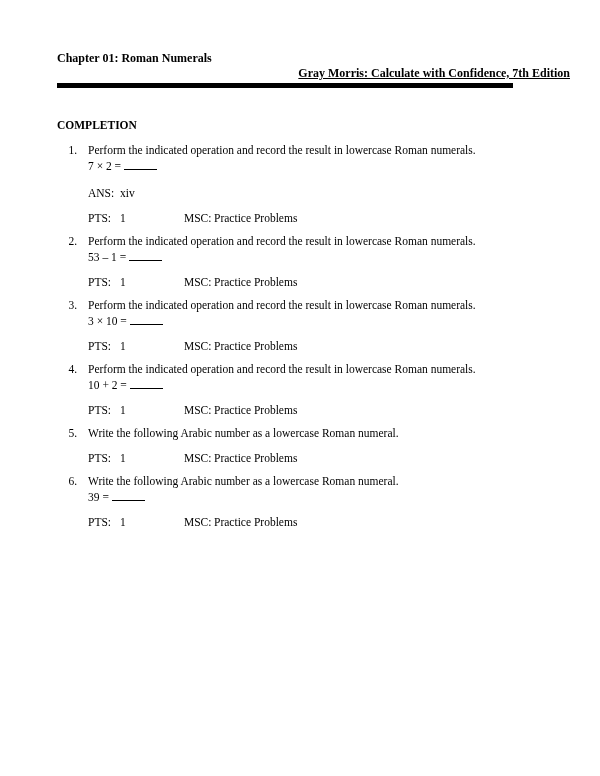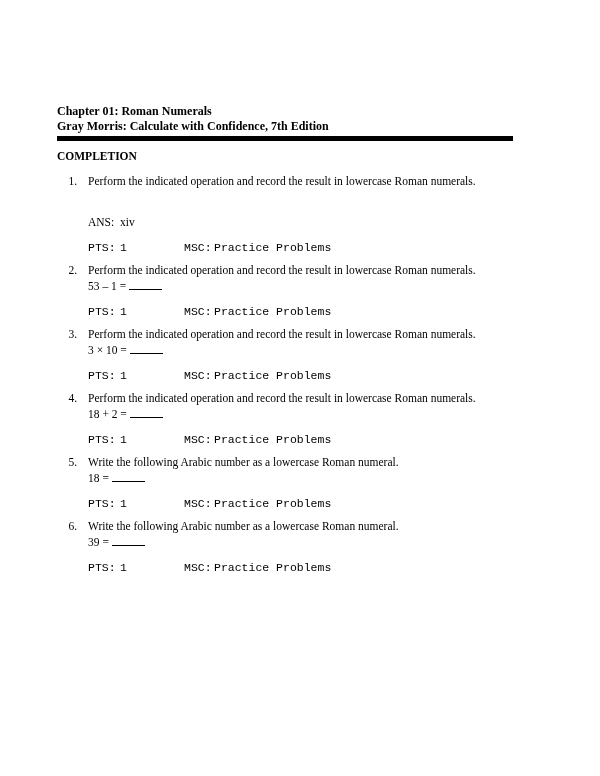--- a/index.html
+++ b/index.html
@@ -12,41 +12,43 @@
     height: 776px;
     overflow: hidden;
     font-family: "Liberation Serif", "DejaVu Serif", serif;
     color: #000000;
     -webkit-font-smoothing: antialiased;
   }
   .page {
     box-sizing: border-box;
     width: 600px;
     height: 568px;
-    padding: 104px 30px 0 57px;
+    padding: 51px 30px 0 57px;
   }
   .hdr-line {
     font-size: 12px;
     font-weight: bold;
     line-height: 15px;
     white-space: nowrap;
   }
   .hdr-line.underlined {
+    text-decoration: underline;
+    text-align: right;
   }
   .hdr-rule {
     width: 456px;
     height: 5px;
     background: #000000;
     margin-top: 2px;
   }
   .section-heading {
     font-size: 11.5px;
     font-weight: bold;
     line-height: 15px;
-    margin-top: 8px;
+    margin-top: 30px;
   }
   .questions {
     margin-top: 10px;
     font-size: 11.5px;
     line-height: 15px;
   }
   .question {
     display: flex;
     margin-bottom: 8px;
   }
@@ -60,22 +62,22 @@
     flex: 1 1 auto;
   }
   .q-expression .blank {
     display: inline-block;
     width: 33px;
     height: 11px;
     border-bottom: 1.3px solid #000000;
     margin-left: 3px;
     vertical-align: baseline;
   }
-  .ans-line { margin-top: 26px; }
-  .pts-line { margin-top: 10px; font-family: Liberation Mono, monospace; }
+  .ans-line { margin-top: 12px; }
+  .pts-line { margin-top: 10px; }
   .lbl-w32 { display: inline-block; width: 32px; }
   .val-w64 { display: inline-block; width: 64px; }
   .lbl-w30 { display: inline-block; width: 30px; }
   span { white-space: pre; }
 </style>
 </head>
 <body>
 
 <div class="page">
 
@@ -84,20 +86,21 @@
   <div class="hdr-rule"></div>
 
   <div class="section-heading">COMPLETION</div>
 
   <div class="questions">
 
     <div class="question">
       <span class="q-num">1.</span>
       <div class="q-body">
         <div class="q-prompt">Perform the indicated operation and record the result in lowercase Roman numerals.</div>
+        <div class="q-expression"><span>7 × 2 =</span><span class="blank"></span></div>
         <div class="ans-line">
           <span class="lbl-w32">ANS:</span><span>xiv</span>
         </div>
         <div class="pts-line">
           <span class="lbl-w32">PTS:</span><span class="val-w64">1</span><span class="lbl-w30">MSC:</span><span>Practice Problems</span>
         </div>
       </div>
     </div>
 
     <div class="question">
@@ -119,32 +122,31 @@
         <div class="pts-line">
           <span class="lbl-w32">PTS:</span><span class="val-w64">1</span><span class="lbl-w30">MSC:</span><span>Practice Problems</span>
         </div>
       </div>
     </div>
 
     <div class="question">
       <span class="q-num">4.</span>
       <div class="q-body">
         <div class="q-prompt">Perform the indicated operation and record the result in lowercase Roman numerals.</div>
-        <div class="q-expression"><span>18 + 2 =</span><span class="blank"></span></div>
+        <div class="q-expression"><span>10 + 2 =</span><span class="blank"></span></div>
         <div class="pts-line">
           <span class="lbl-w32">PTS:</span><span class="val-w64">1</span><span class="lbl-w30">MSC:</span><span>Practice Problems</span>
         </div>
       </div>
     </div>
 
     <div class="question">
       <span class="q-num">5.</span>
       <div class="q-body">
         <div class="q-prompt">Write the following Arabic number as a lowercase Roman numeral.</div>
-        <div class="q-expression"><span>18 =</span><span class="blank"></span></div>
         <div class="pts-line">
           <span class="lbl-w32">PTS:</span><span class="val-w64">1</span><span class="lbl-w30">MSC:</span><span>Practice Problems</span>
         </div>
       </div>
     </div>
 
     <div class="question">
       <span class="q-num">6.</span>
       <div class="q-body">
         <div class="q-prompt">Write the following Arabic number as a lowercase Roman numeral.</div>

